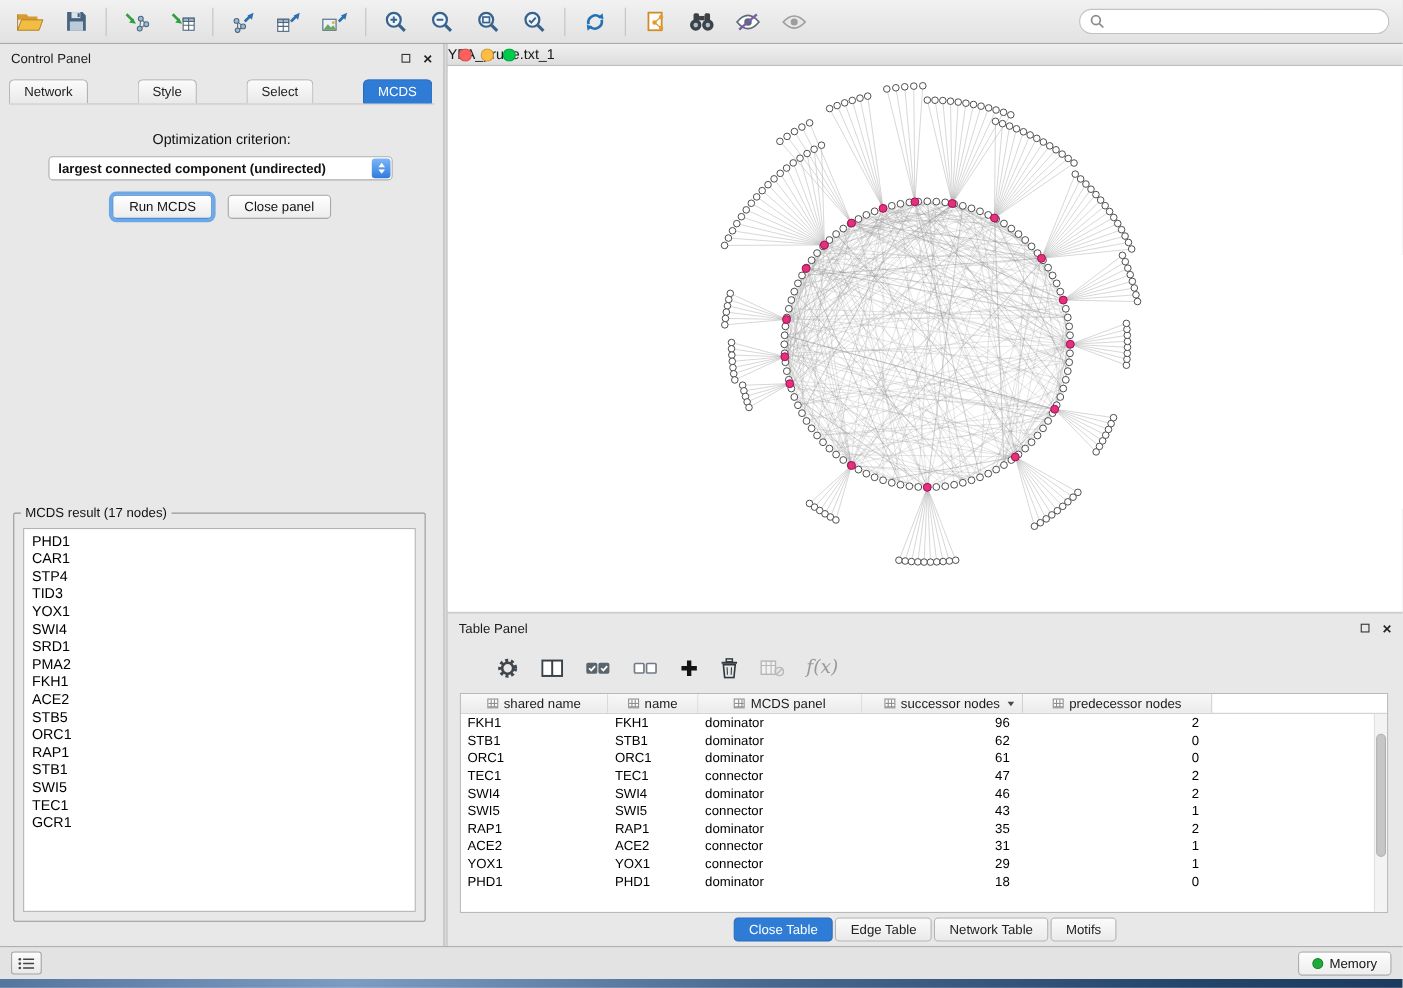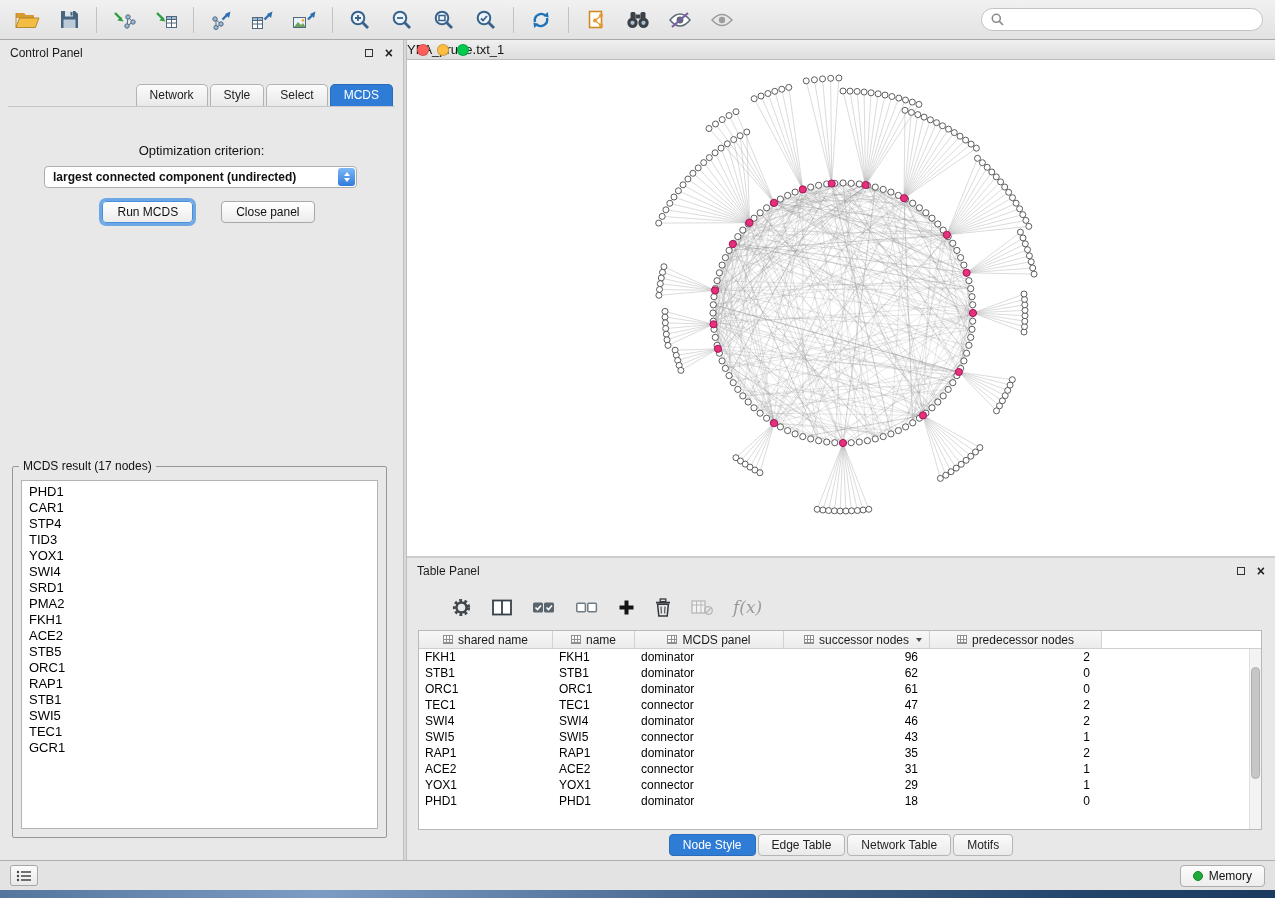--- a/index.html
+++ b/index.html
@@ -16,31 +16,31 @@
   
   .main{flex:1;display:flex;min-height:0;}
   .vdivider{width:4px;flex:none;background:#d8d8d8;border-left:1px solid #bfbfbf;border-right:1px solid #bfbfbf;}
 
   
   .control-panel{width:403px;flex:none;display:flex;flex-direction:column;background:#e8e8e8;min-height:0;}
   .phead{height:26px;flex:none;display:flex;align-items:center;padding:0 10px;gap:12px;font-size:12px;color:#1b1b1b;}
   .phead .sp{flex:1;}
   .float-icon{width:8px;height:8px;border:1.2px solid #333;flex:none;}
   .close-x{font-size:14px;font-weight:700;color:#222;line-height:1;}
-  .cp-tabs{flex:none;display:flex;justify-content:flex-end;align-items:flex-end;margin:16px 8px;border-bottom:1px solid #c6c6c6;padding-top:2px;}
+  .cp-tabs{flex:none;display:flex;justify-content:space-between;align-items:flex-end;margin:4px 8px;border-bottom:1px solid #c6c6c6;padding-top:2px;}
   .cp-tab{padding:3px 13px 4px;font-size:12px;border:1px solid #b3b3b3;border-bottom:none;border-radius:5px 5px 0 0;background:linear-gradient(#fbfbfb,#e9e9e9);margin-right:2px;color:#222;}
   .cp-tab.active{background:#2f7cd6;border-color:#2a6cb8;color:#fff;}
   .cp-content{flex:1;display:flex;flex-direction:column;min-height:0;}
   .opt-label{text-align:center;font-size:13px;margin-top:20px;color:#111;}
   .dropdown{margin:8px 46px 0 44px;height:22px;background:#fff;border:1px solid #aeaeae;border-radius:4px;display:flex;align-items:center;padding-left:8px;font-size:12px;position:relative;color:#111;font-weight:bold;}
   .dd-stepper{position:absolute;right:1px;top:1px;bottom:1px;width:17px;background:linear-gradient(#7db8f7,#2f7bde);border-radius:3px;display:flex;flex-direction:column;align-items:center;justify-content:center;gap:2px;}
   .dd-up{width:0;height:0;border-left:3.5px solid transparent;border-right:3.5px solid transparent;border-bottom:4px solid #fff;}
   .dd-dn{width:0;height:0;border-left:3.5px solid transparent;border-right:3.5px solid transparent;border-top:4px solid #fff;}
   .btn-row{display:flex;justify-content:center;gap:14px;margin-top:13px;}
-  .btn{font:12px "Liberation Sans",sans-serif;height:22px;padding:0 14px;background:linear-gradient(#ffffff,#ececec);border:1px solid #a8a8a8;border-radius:4px;color:#111;margin-left:14px;}
+  .btn{font:12px "Liberation Sans",sans-serif;height:22px;padding:0 14px;background:linear-gradient(#ffffff,#ececec);border:1px solid #a8a8a8;border-radius:4px;color:#111;}
   .btn.focused{box-shadow:0 0 0 3px rgba(96,160,228,.9);border-color:#4a90d9;}
   .result-group{flex:none;margin:auto 16px 22px 12px;height:372px;border:1px solid #979797;border-radius:2px;position:relative;padding:13px 8px 8px;}
   .result-legend{position:absolute;top:-8px;left:6px;background:#e8e8e8;padding:0 4px;font-size:12px;color:#111;}
   .result-list{height:100%;background:#fff;border:1px solid #b3b3b3;overflow:hidden;padding-top:3px;}
   .result-item{font-size:13px;line-height:16px;padding:0 7px;color:#000;}
 
   
   .right{flex:1;display:flex;flex-direction:column;min-width:0;min-height:0;}
   .net-window{flex:none;height:518px;display:flex;flex-direction:column;border-bottom:2px solid #cdcdcd;}
   .net-titlebar{flex:none;height:20px;background:linear-gradient(#f0f0f0,#dddddd);border-bottom:1px solid #bdbdbd;position:relative;display:flex;align-items:center;}
@@ -1242,21 +1242,21 @@
                 <div class="td c2">dominator</div>
                 <div class="td c3 num">18</div>
                 <div class="td c4 num">0</div>
               </div>
             </div>
           <div class="vscroll">
               <div class="vthumb"></div>
             </div>
         </div>
         <div class="bottom-tabs">
-            <div class="btab active">Node Style</div>
+            <div class="btab active">Close Table</div>
             <div class="btab">Edge Table</div>
             <div class="btab">Network Table</div>
             <div class="btab">Motifs</div>
           </div>
       </div>
     </div>
   </div>
 
   <div class="statusbar">
     <div class="list-btn">

